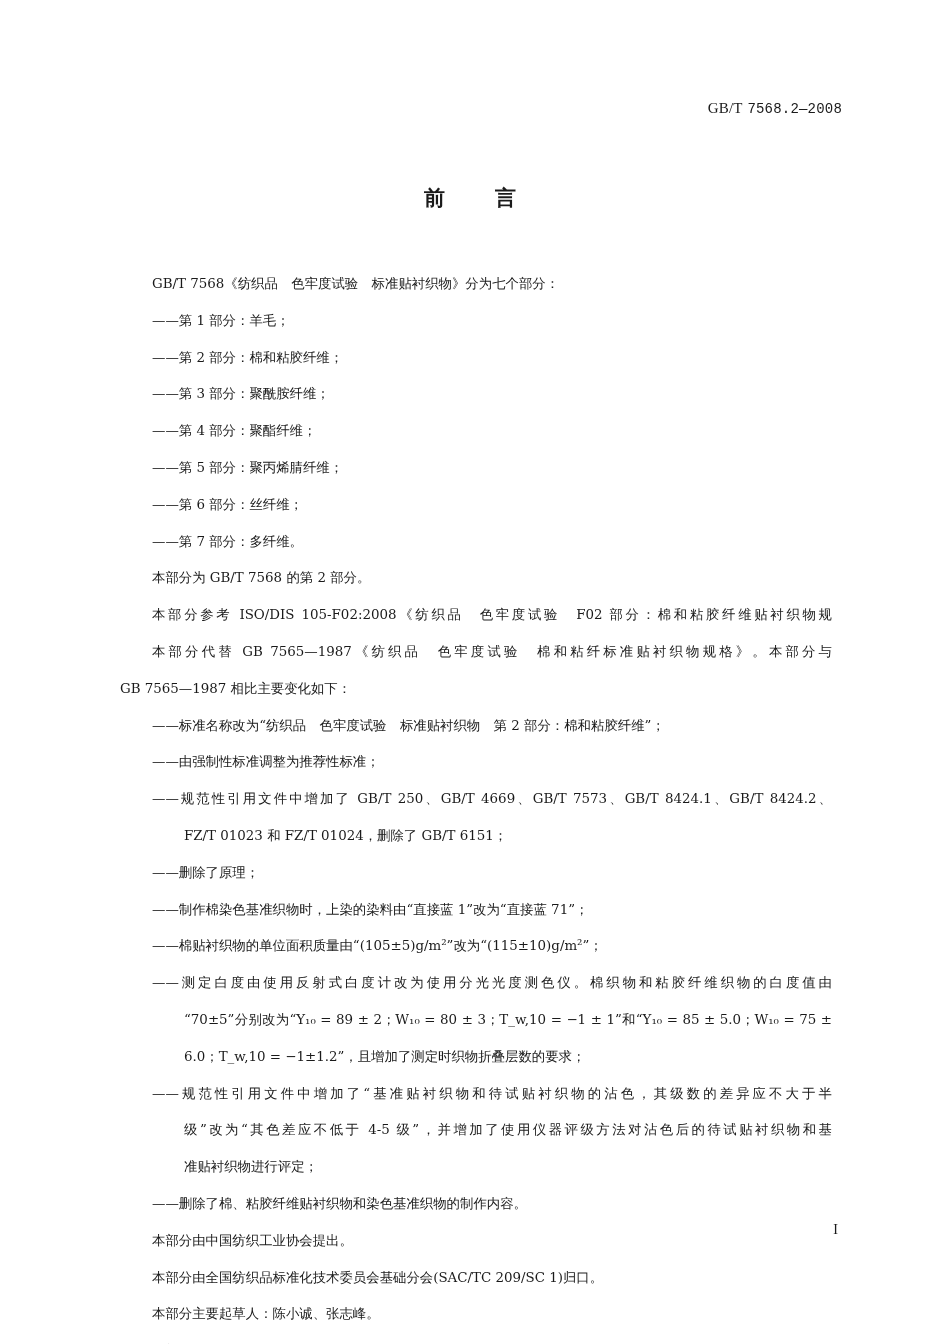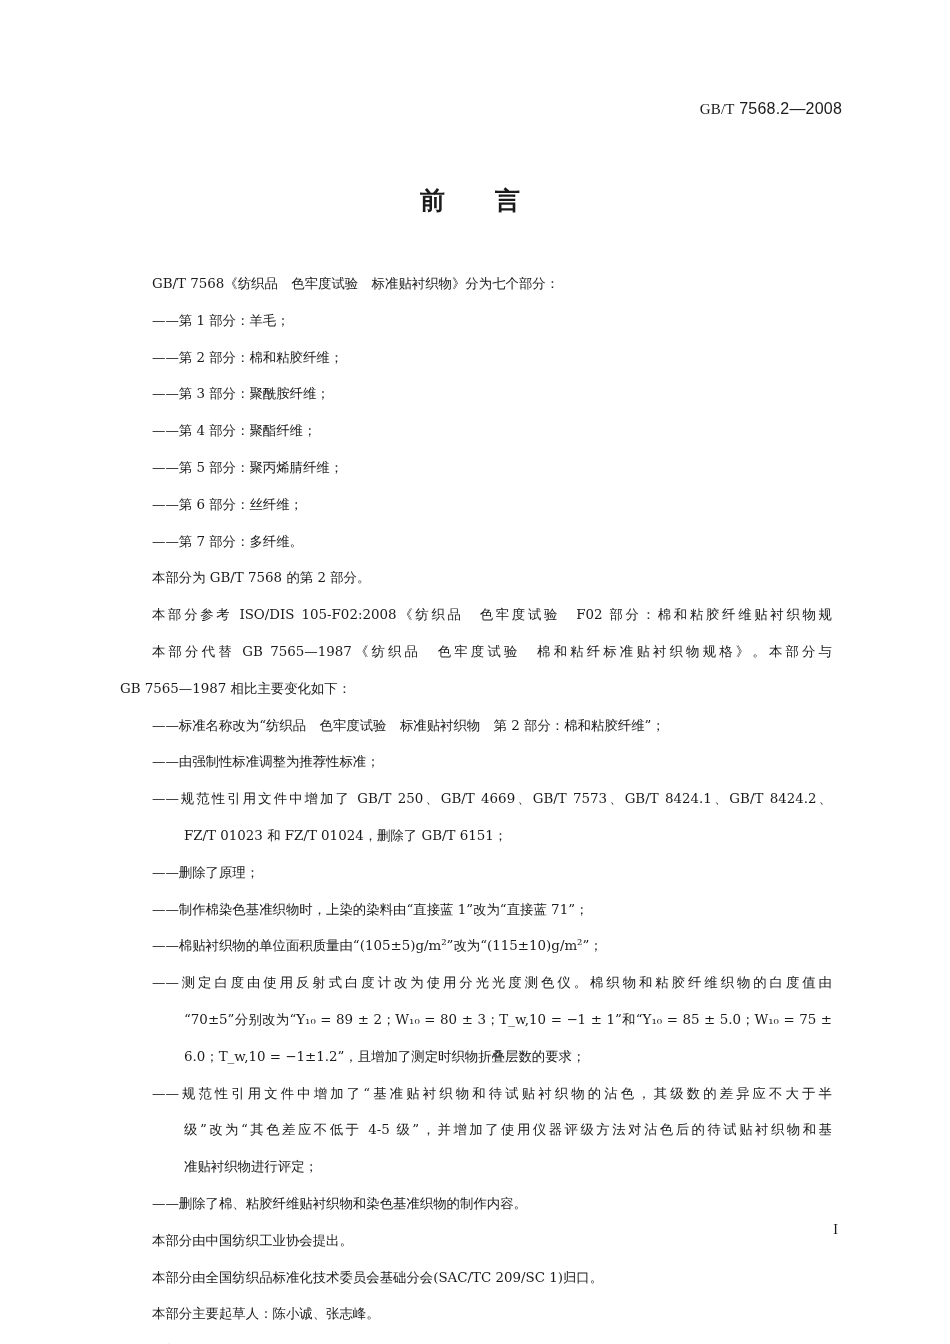--- a/index.html
+++ b/index.html
@@ -1,22 +1,22 @@
 <!DOCTYPE html>
 <html><head>
 <meta charset="utf-8">
 <style>
   html, body { margin: 0; padding: 0; background: #ffffff; }
   body { width: 950px; height: 1344px; position: relative; overflow: hidden;
          font-family: "DejaVu Serif", "Liberation Serif", serif; color: #1a1a1a; }
   .header-code { position: absolute; top: 100px; right: 108px; font-size: 14px; letter-spacing: 0.2px; }
   .header-code .gbt { font-family: "Liberation Serif", serif; font-weight: normal; font-size: 15px; }
-  .header-code .num { font-family: Liberation Sans, sans-serif; font-size: 16px; }
+  .header-code .num { font-family: Liberation Mono, monospace; font-size: 14px; }
   .title { position: absolute; top: 184px; left: 0; width: 950px; text-align: center;
-           font-family: "DejaVu Sans", sans-serif; font-weight: bold; font-size: 25px; letter-spacing: 50px; padding-left: 40px; box-sizing: border-box; }
+           font-family: "DejaVu Sans", sans-serif; font-weight: bold; font-size: 21px; letter-spacing: 50px; padding-left: 40px; box-sizing: border-box; }
   .body { position: absolute; top: 260px; left: 108px; width: 736px; font-size: 13.4px; line-height: 24.8px; }
   .p { margin: 12px; white-space: nowrap; }
   .indent { padding-left: 32px; }
   .dash { padding-left: 32px; }
   .dash-cont { padding-left: 64px; }
   .justify { white-space: normal; text-align: justify; text-align-last: justify; }
   .page-num { position: absolute; top: 1222px; right: 112px; font-family: "Liberation Serif", serif; font-size: 14px; }
 </style>
 </head>
 <body>

